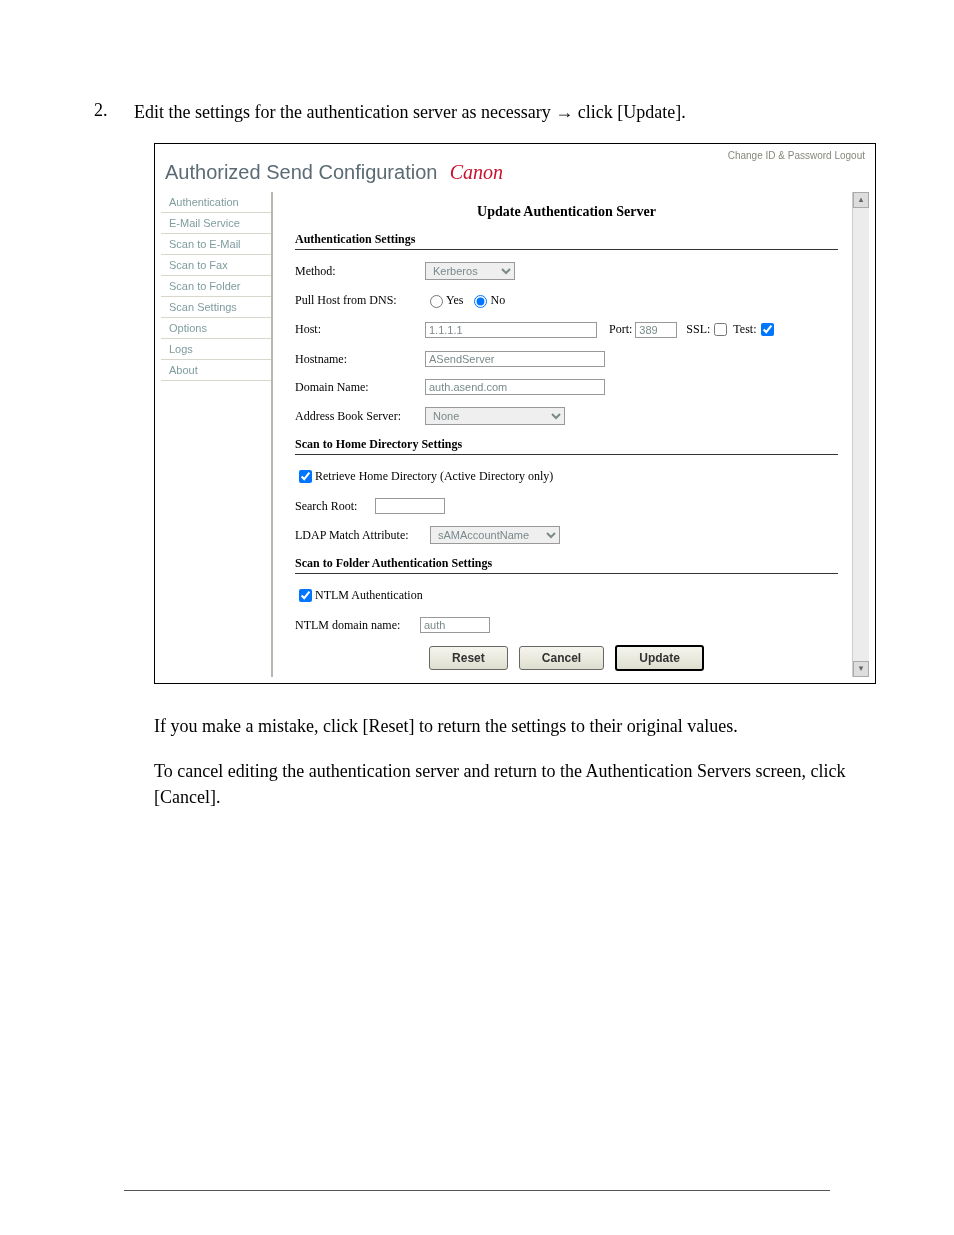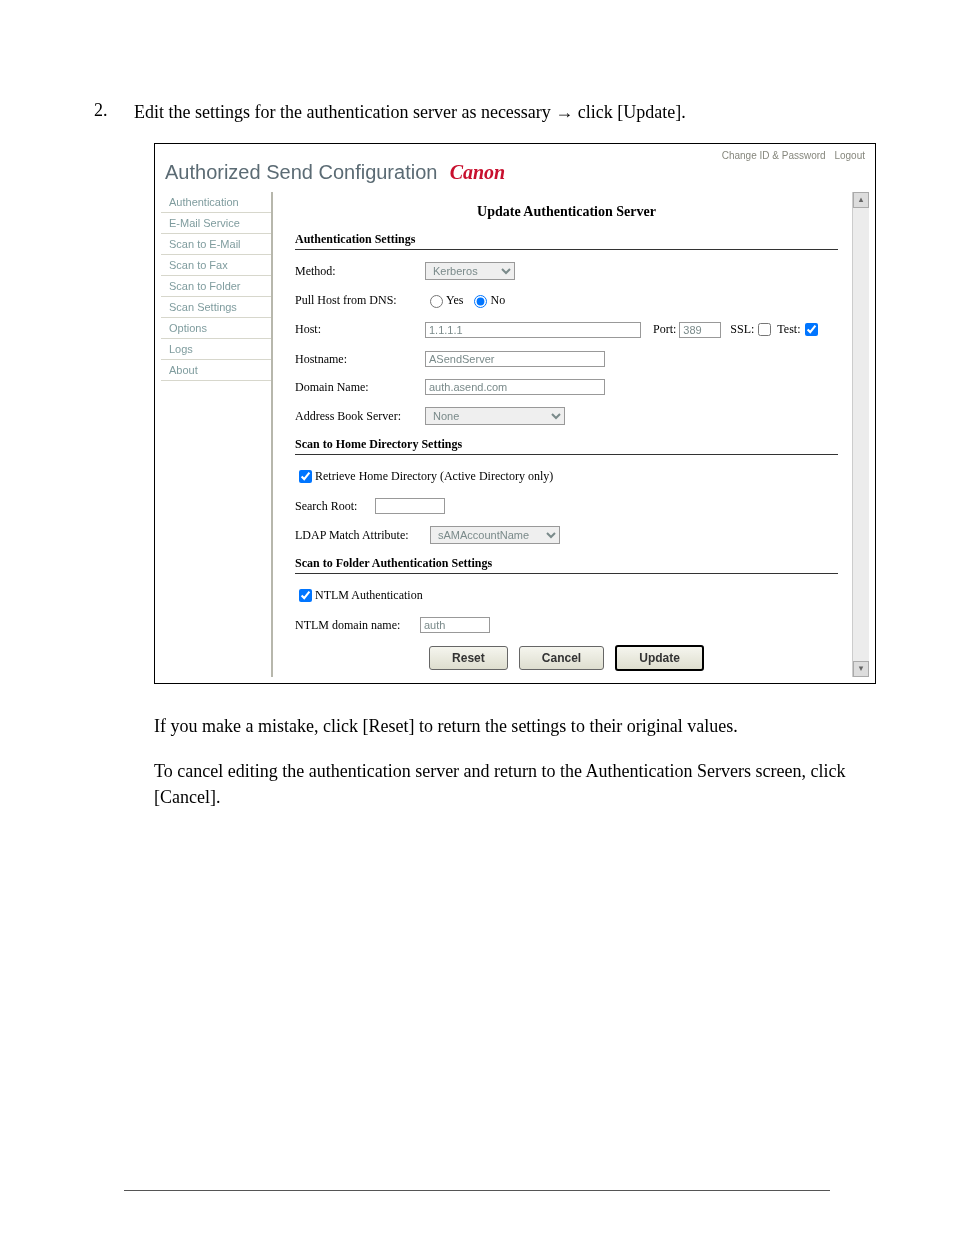--- a/index.html
+++ b/index.html
@@ -41,30 +41,30 @@
     position: relative;
   }
   .ss-header {
     padding: 6px 10px 4px 10px;
   }
   .toplinks {
     text-align: right;
     color: #86877d;
     font-size: 10px;
   }
-  .toplinks a { color:#86877d; text-decoration:none; margin-left:6px;}
+  .toplinks a { color:#86877d; text-decoration:none; }
   .ss-title {
     color: #5b6b74;
     font-size: 20px;
     font-weight: normal;
     letter-spacing: 0;
   }
   .canon {
     color: #c8102e;
-    font-weight: bold;
+    font-weight: normal;
     font-style: italic;
     font-size: 20px;
     font-family: Georgia, serif;
   }
   .ss-body {
     display: flex;
     border-top: 0;
     margin: 4px 6px 6px 6px;
   }
   .ss-sidebar {
@@ -215,21 +215,21 @@
         <div class="formrow">
           <span class="lbl">Pull Host from DNS:</span>
           <input type="radio" name="dns" style="">
           <span class="notelinks">Yes</span>&nbsp;&nbsp;
           <input type="radio" name="dns" checked="" style="">
           <span class="notelinks">No</span>
         </div>
 
         <div class="formrow">
           <span class="lbl">Host:</span>
-          <input class="txt" style="width: 216px;" value="1.1.1.1">
+          <input class="txt" style="width: 172px;" value="1.1.1.1">
           &nbsp;&nbsp;&nbsp;&nbsp;
           <span class="notelinks">Port:</span>&nbsp;
           <input class="txt" style="width: 42px;" value="389">
           &nbsp;&nbsp;&nbsp;
           <span class="notelinks">SSL:</span>
           <input type="checkbox" style="">
           &nbsp;<span class="notelinks">Test:</span>
           <input type="checkbox" checked="" style="">
         </div>
 

